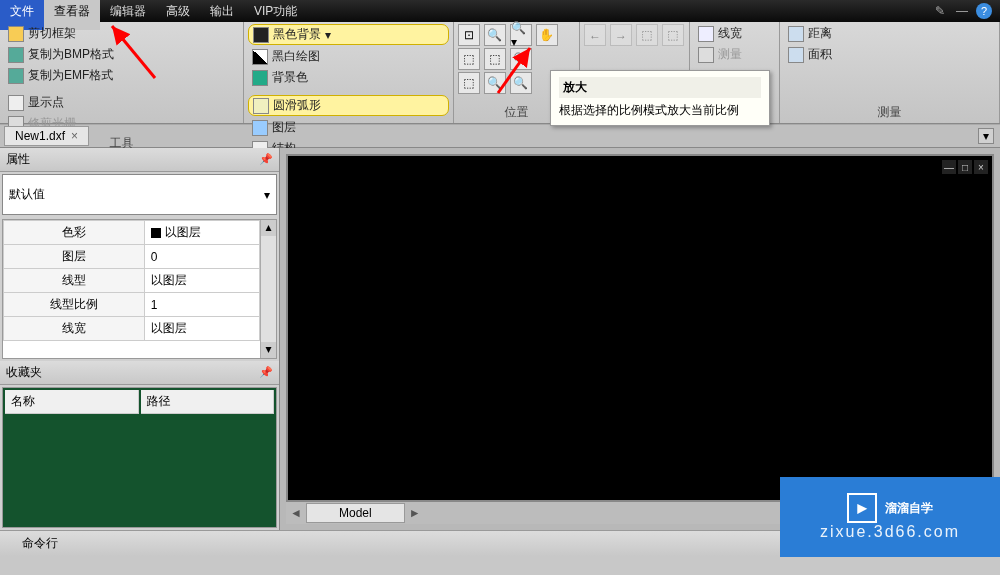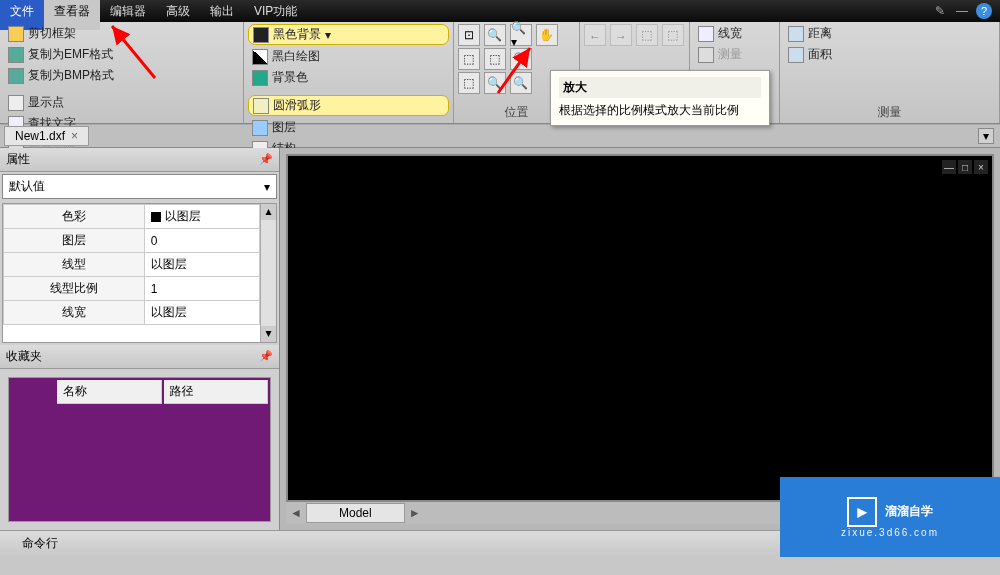--- a/index.html
+++ b/index.html
@@ -30,55 +30,55 @@
 .tabs { display: flex; align-items: center; background: #bfbfbf; height: 24px; border-top: 1px solid #aaa; border-bottom: 1px solid #888; padding-left: 4px; }
 .tabs .tab { background: #e6e6e6; border: 1px solid #999; padding: 2px 10px; font-size: 12px; }
 .tabs .tab .x { margin-left: 6px; color: #666; }
 .tabs-right { margin-left: auto; padding-right: 6px; }
 .dd { width: 16px; height: 16px; background: #d0d0d0; border: 1px solid #888; display: inline-block; text-align: center; line-height: 14px; }
 
 .workarea { display: flex; height: 382px; }
 .leftpanel { width: 280px; background: #d0d0d0; display: flex; flex-direction: column; border-right: 1px solid #888; }
 .panel-header { background: linear-gradient(#dcdcdc,#c8c8c8); padding: 3px 6px; border-bottom: 1px solid #999; display: flex; align-items: center; }
 .pin { margin-left: auto; font-size: 11px; color: #555; }
-.combo { background: #fff; border: 1px solid #888; margin: 2px; padding: 3px 6px; display: flex; align-items: center; }
+.combo { background: #fff; border: 1px solid #888; margin: 2px; padding: 11px 6px; display: flex; align-items: center; }
 .combo .arrow { margin-left: auto; }
 
 .propgrid { background: #fff; margin: 2px; border: 1px solid #999; height: 140px; overflow: hidden; position: relative; }
 .propgrid table { width: calc(100% - 16px); border-collapse: collapse; }
 .propgrid td { border: 1px solid #ccc; padding: 3px 6px; }
 .propgrid td:first-child { width: 55%; background: #f5f5f5; text-align: center; }
 .propgrid .section td { background: #e8e8e8; font-weight: normal; text-align: left; }
 .propgrid .section td::before { content: "⊟ "; }
 .propgrid .swatch { display: inline-block; width: 10px; height: 10px; background: #000; margin-right: 4px; vertical-align: middle; }
 .propscroll { position: absolute; right: 0; top: 0; bottom: 0; width: 16px; background: #e0e0e0; border-left: 1px solid #aaa; }
 .propscroll .up, .propscroll .dn { height: 16px; text-align: center; background: #ccc; }
 
-.favgrid { flex: 1; background: #701a75; margin: 8px; border: 1px solid #999; padding-left: 46px; }
+.favgrid { flex: 1; background: #14532d; margin: 2px; border: 1px solid #999; }
 .favgrid th { text-align: left; padding: 3px 6px; background: #f0f0f0; border-right: 1px solid #ccc; border-bottom: 1px solid #ccc; font-weight: normal; }
 
 .canvaswrap { flex: 1; background: #b8b8b8; padding: 6px; display: flex; flex-direction: column; }
 .canvas { flex: 1; background: #000; border: 2px solid #888; position: relative; }
 .canvas-ctrl { position: absolute; top: 4px; right: 4px; display: flex; gap: 2px; }
 .canvas-ctrl span { width: 14px; height: 14px; display: inline-flex; align-items: center; justify-content: center; color: #ccc; font-size: 10px; background: #222; }
 .model-tab { height: 22px; display: flex; align-items: center; background: #bcbcbc; }
 .model-tab .prev,.model-tab .next { width: 20px; text-align: center; color: #555; }
 .model-tab .mt { background: #e5e5e5; border: 1px solid #999; padding: 2px 32px; }
 
 .cmdbar { background: linear-gradient(#dcdcdc,#c8c8c8); padding: 4px 22px; border-top: 1px solid #999; display: flex; align-items: center; }
 
 .tooltip { position: absolute; left: 550px; top: 70px; width: 220px; background: #fffff8; border: 1px solid #999; box-shadow: 2px 2px 4px rgba(0,0,0,.3); padding: 6px 8px; z-index: 10; }
 .tooltip .tt-title { font-weight: bold; margin-bottom: 4px; background: #f0f0e8; padding: 2px 4px; }
 
 .arrow-red { position: absolute; pointer-events: none; z-index: 20; }
 
 .watermark { position: absolute; right: 0; bottom: 18px; width: 220px; height: 80px; background: #2a7dd6; color: #fff; display: flex; align-items: center; justify-content: center; flex-direction: column; z-index: 15; }
 .watermark .wm-main { font-size: 26px; font-weight: bold; display: flex; align-items: center; gap: 8px; }
 .watermark .wm-play { width: 30px; height: 30px; border: 2px solid #fff; display: inline-flex; align-items: center; justify-content: center; }
-.watermark .wm-url { font-size: 10px; letter-spacing: 2px; opacity: .9; }
+.watermark .wm-url { font-size: 16px; letter-spacing: 2px; opacity: .9; }
 </style>
 </head>
 <body>
 
 <div class="titlebar">
   <div class="menutab file">文件</div>
   <div class="menutab active">查看器</div>
   <div class="menutab">编辑器</div>
   <div class="menutab">高级</div>
   <div class="menutab">输出</div>
@@ -93,35 +93,31 @@
 <div class="ribbon">
   <div class="rgroup" style="width:244px">
     <div class="rgroup-body rcols">
       <div class="rcol">
         <div class="ritem">
             <span class="ricon" style="background:#f8cc55"></span>
             <span>剪切框架</span>
           </div>
         <div class="ritem">
             <span class="ricon" style="background:#5a9"></span>
+            <span>复制为BMP格式</span>
+          </div>
+        <div class="ritem">
+            <span class="ricon" style="background:#5a9"></span>
             <span>复制为EMF格式</span>
-          </div>
-        <div class="ritem">
-            <span class="ricon" style="background:#5a9"></span>
-            <span>复制为BMP格式</span>
           </div>
       </div>
       <div class="rcol">
         <div class="ritem">
             <span class="ricon" style="background:#eee"></span>
             <span>显示点</span>
-          </div>
-        <div class="ritem">
-            <span class="ricon" style="background:#eef"></span>
-            <span>查找文字</span>
           </div>
         <div class="ritem disabled">
             <span class="ricon" style="background:#ddd"></span>
             <span>修剪光栅</span>
           </div>
       </div>
     </div>
     <div class="rgroup-label">工具</div>
   </div>
 

